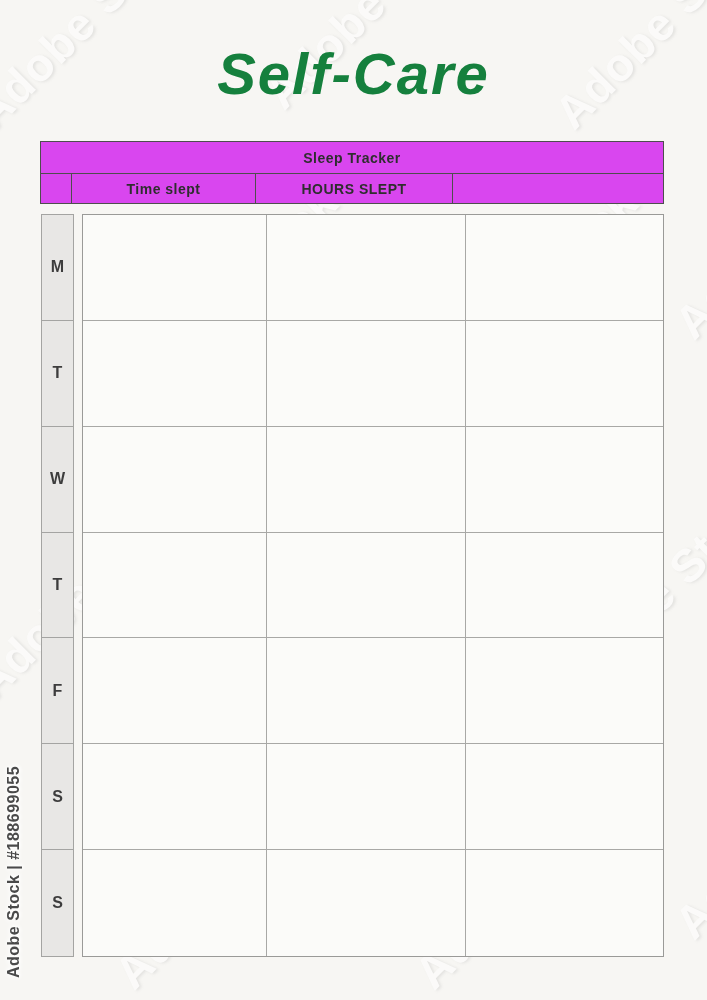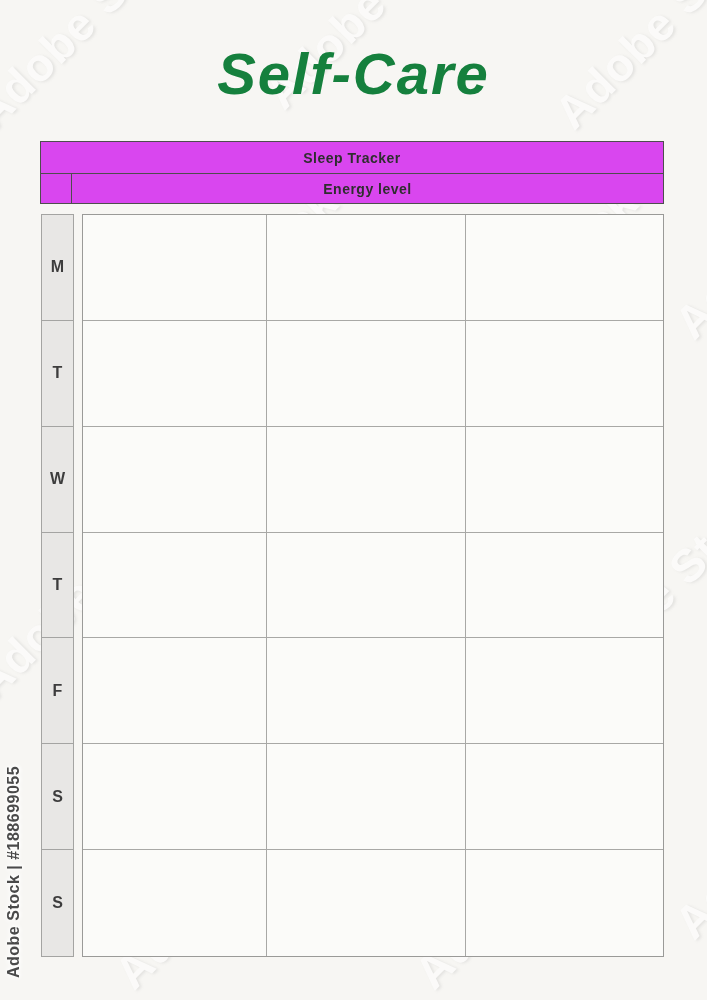--- a/index.html
+++ b/index.html
@@ -124,21 +124,22 @@
 <span class="wm" style="left:80px;  top:850px;">Adobe Stock</span>
 <span class="wm" style="left:380px; top:850px;">Adobe Stock</span>
 <span class="wm" style="left:640px; top:800px;">Adobe Stock</span>
 
 <h1 class="page-title">Self-Care</h1>
 
 <div class="tracker-header">
   <div class="tracker-title-row">Sleep Tracker</div>
   <div class="tracker-cols">
     <div class="hcell h-stub"></div>
-    <div class="hcell h-energy">Energy level</div>
+    <div class="hcell h-time">Time slept</div>
+    <div class="hcell h-hours">HOURS SLEPT</div>
   </div>
 </div>
 
 <div class="day-col">
   <div class="day-cell">M</div>
   <div class="day-cell">T</div>
   <div class="day-cell">W</div>
   <div class="day-cell">T</div>
   <div class="day-cell">F</div>
   <div class="day-cell">S</div>

